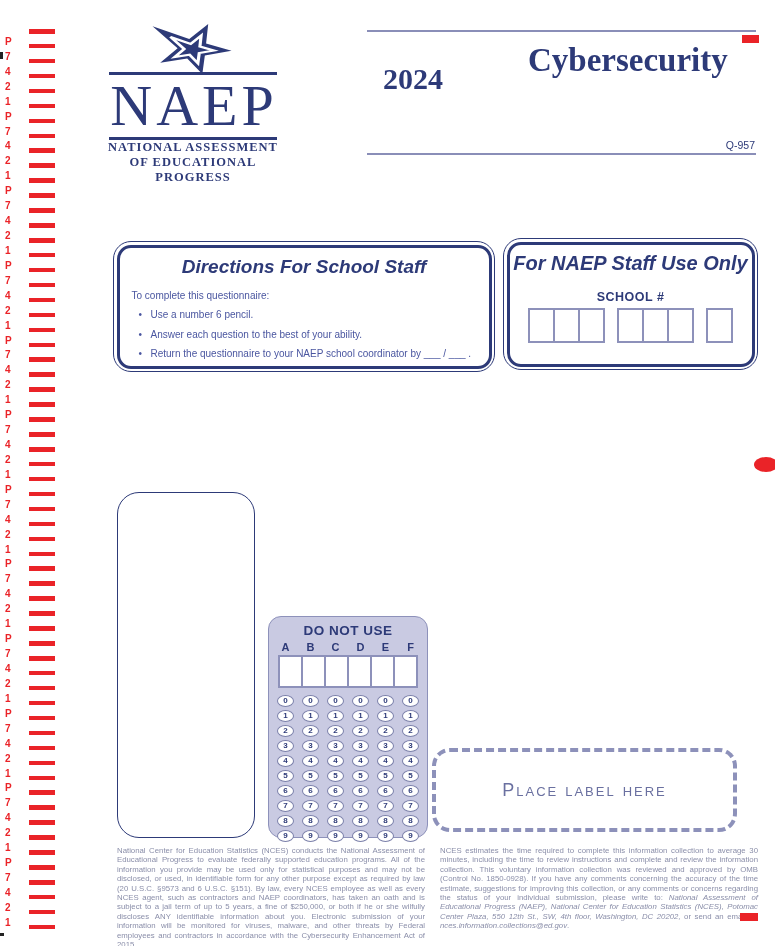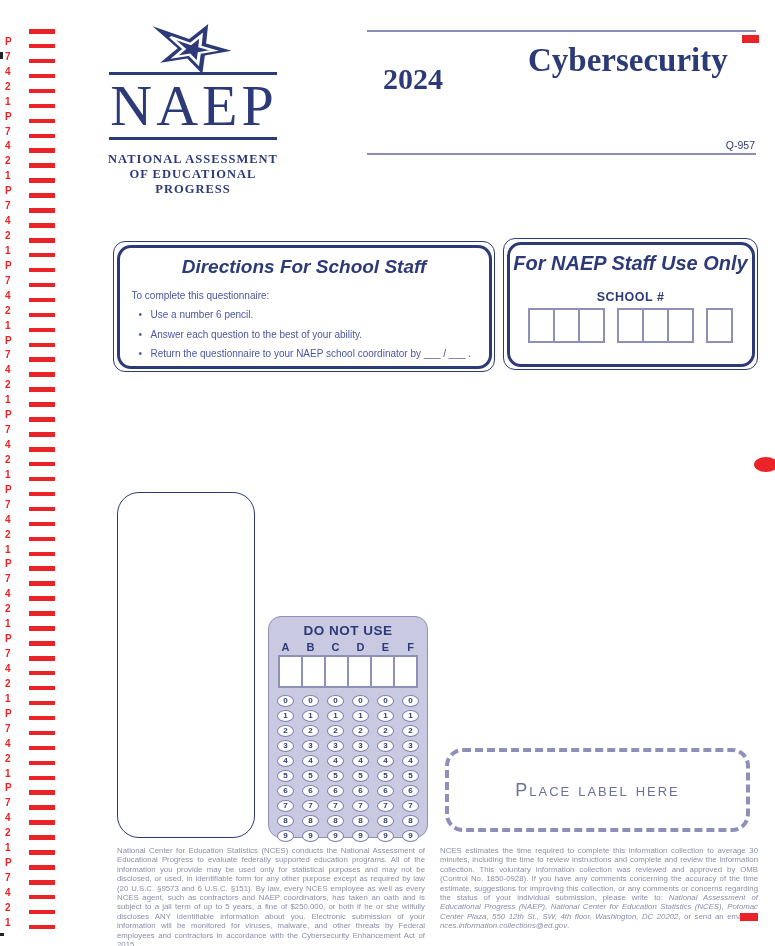--- a/index.html
+++ b/index.html
@@ -9,33 +9,33 @@
   .tm-col{position:absolute;left:0;top:0;width:62px;height:946px;}
   .tm-row{position:absolute;left:0;width:60px;height:14px;}
   .tm-letter{position:absolute;left:5px;top:-5px;font-weight:bold;font-size:10px;color:var(--red);}
   .tm-dash{position:absolute;left:29px;top:3px;width:26px;height:4.5px;background:var(--red);}
   .edge-tick{position:absolute;background:#222;}
   
   .logo{position:absolute;left:98px;top:20px;width:190px;text-align:center;color:var(--navy);}
   .star{display:block;margin:0 auto -6px auto;}
   .logo-rule{height:3px;background:var(--navy);margin:0 11px;}
   .logo-acronym{font-family:"Liberation Serif",serif;font-size:58px;line-height:62px;letter-spacing:4px;margin-left:2px;}
-  .logo-org{margin-top:12px;font-family:"Liberation Serif",serif;font-weight:bold;font-size:12.5px;line-height:15px;letter-spacing:1px;}
+  .logo-org{margin-top:0;font-family:"Liberation Serif",serif;font-weight:bold;font-size:12.5px;line-height:15px;letter-spacing:1px;}
   
   .rule{position:absolute;left:367px;width:389px;height:2px;background:var(--rule);}
   .hdr-left{position:absolute;left:383px;top:47px;width:122px;text-align:left;color:var(--navy);
             font-family:"Liberation Serif",serif;font-weight:bold;margin-top:16px;}
   .hdr-year{font-size:30px;line-height:32px;}
   .hdr-grade{font-size:25px;line-height:28px;margin-top:6px;}
   .hdr-right{position:absolute;left:528px;top:40px;width:196px;text-align:center;color:var(--navy);
              font-family:"Liberation Serif",serif;font-weight:bold;font-size:33px;line-height:40px;}
   .qcode{position:absolute;left:640px;top:139px;width:115px;text-align:right;font-size:10.5px;color:var(--navy);}
   .regmark{position:absolute;background:var(--red);}
   
-  .dbox{position:absolute;border:1.5px solid var(--navy);border-radius:12px;}
+  .dbox{position:absolute;border:1.5px solid var(--navy);border-radius:18px;}
   .dbox-inner{position:absolute;inset:2.5px;border:3px solid var(--navy);border-radius:14px;}
   .dir-box{left:113px;top:241px;width:380px;height:129px;}
   .dir-title{margin-top:8px;text-align:center;font-weight:bold;font-style:italic;font-size:19px;color:var(--navy);}
   .dir-body{margin:8px 10px 0 12px;font-size:10px;line-height:19.5px;color:var(--text-blue);}
   .bullet{position:relative;padding-left:12px;margin-left:7px;}
   .bullet::before{content:"\2022";position:absolute;left:0;}
   .staff-box{left:503px;top:238px;width:253px;height:130px;}
   .staff-title{margin-top:7px;text-align:center;font-weight:bold;font-style:italic;font-size:20px;color:var(--navy);}
   .school-label{margin-top:15px;text-align:center;font-weight:bold;font-size:12.5px;letter-spacing:0.5px;color:var(--navy);}
   .cells-row{display:flex;justify-content:center;gap:12px;margin-top:4px;}
@@ -52,21 +52,21 @@
   .dnu-letters{display:grid;grid-template-columns:repeat(6,25px);justify-content:center;justify-items:center;
                margin-top:3px;font-weight:bold;font-size:11px;color:var(--navy);}
   .dnu-cells{display:flex;justify-content:center;margin-top:2px;}
   .dnu-cells .wcell{width:21px;height:29px;}
   .dnu-bubbles{display:grid;grid-template-columns:repeat(6,25px);grid-auto-rows:15px;justify-content:center;
                justify-items:center;align-items:center;margin-top:5px;}
   .bubble{width:15px;height:10px;background:#fff;border:1.5px solid var(--bubble-border);border-radius:50%;
           display:flex;align-items:center;justify-content:center;
           font-size:8px;font-weight:bold;color:var(--navy);line-height:10px;}
   
-  .label-box{position:absolute;left:445px;top:748px;width:305px;height:84px;box-sizing:border-box;
+  .label-box{position:absolute;left:432px;top:748px;width:305px;height:84px;box-sizing:border-box;
              border:4.5px dashed var(--cell-border);border-radius:18px;
              display:flex;align-items:center;justify-content:center;}
   .label-text{font-variant:small-caps;font-size:18px;letter-spacing:2px;color:var(--label-gray);}
   
   .foot{position:absolute;top:846px;font-size:7.8px;line-height:9.4px;color:var(--footer-gray);text-align:justify;}
   .foot-left{left:117px;width:308px;}
   .foot-right{left:440px;width:318px;}
   .foot i{font-style:italic;}
   .omb{margin-top:2px;font-weight:bold;font-size:8px;line-height:9.6px;color:var(--footer-navy);
        white-space:pre-wrap;text-align:left;}

